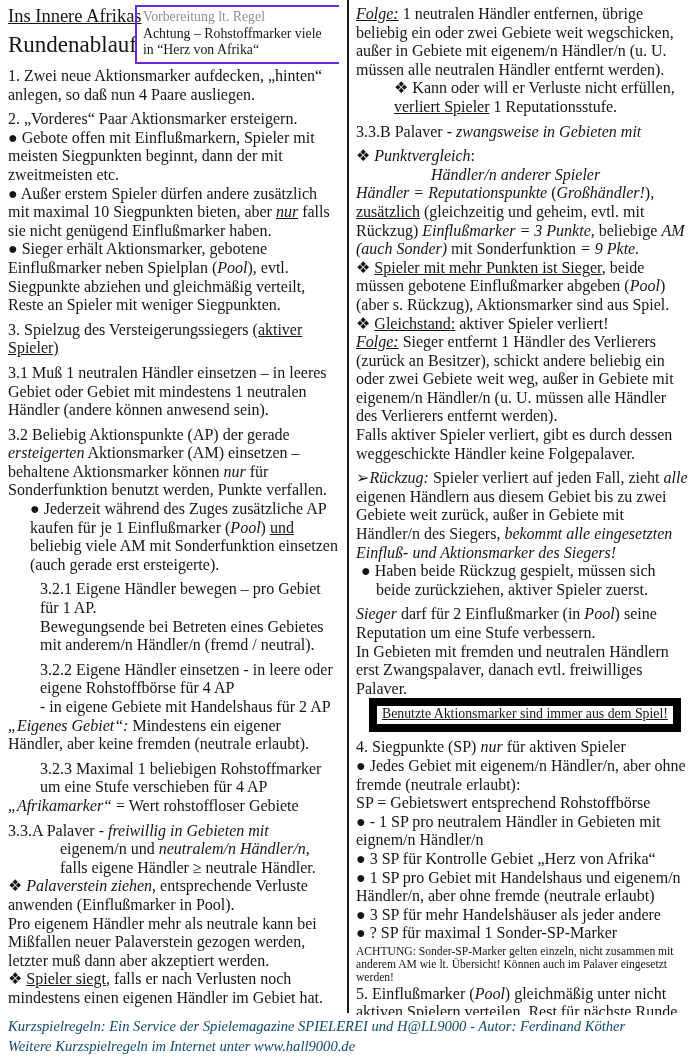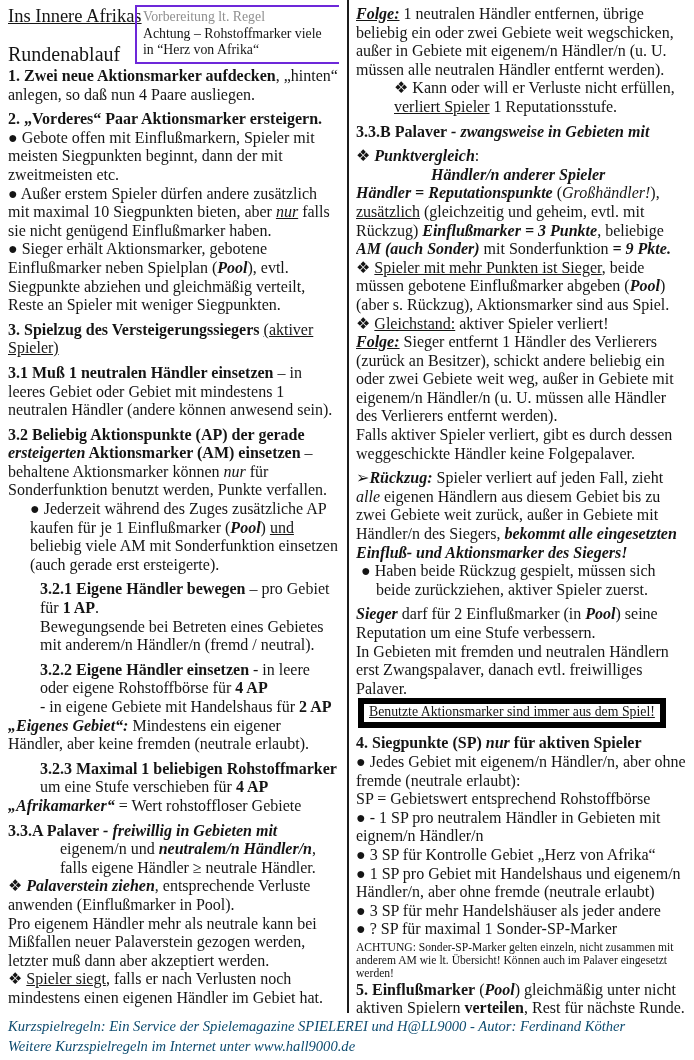--- a/index.html
+++ b/index.html
@@ -5,38 +5,38 @@
   html,body{margin:0;padding:0;background:#fff;}
   .page{position:relative;width:694px;height:1060px;background:#ffffff;overflow:hidden;
         font-family:"Liberation Serif", "DejaVu Serif", serif;color:#151515;font-size:16px;}
   .divider{position:absolute;left:347px;top:0;width:2px;height:1013px;background:#1c1c1c;}
   .col{position:absolute;top:0;overflow:hidden;}
   .col-left{left:0;width:331px;padding:4px 0 0 8px;height:1010px;}
   .col-right{left:356px;width:334px;padding:5px 0 0 0;height:1010px;}
 
   .header{position:relative;height:57px;}
   .title{font-size:18.5px;text-decoration:underline;line-height:24px;}
-  .subtitle{font-size:20px;line-height:24px;margin-top:14px;}
+  .subtitle{font-size:23px;line-height:24px;margin-top:5px;}
   .info-box{position:absolute;left:127px;top:1px;width:200px;border:2px solid #6d28d9;
             padding:2px 5px 3px 6px;font-size:13.8px;line-height:16.5px;}
   .info-box .gray{color:#8f8f8f;}
 
   .para{margin:0;line-height:18.6px;}
   .sec{margin-top:6px;}
   .small{font-size:11.6px;line-height:13.2px;font-weight:normal;margin-top:2px;}
   .ind-sm{padding-left:22px;}
   .ind-md{padding-left:32px;}
   .ind-lg{padding-left:52px;}
   .ind-xl{padding-left:75px;}
   .hang{padding-left:20px;text-indent:-15px;}
 
-  .r-b{font-weight:bold;}
+  .r-b{font-weight:normal;}
   .r-i{font-style:italic;}
   .r-u{text-decoration:underline;}
-  .inline-box{display:inline-block;border:6px solid #000000;padding:0 5px 2px 5px;margin-left:2px;
+  .inline-box{display:inline-block;border:8px solid #000000;padding:0 5px 2px 5px;margin-left:13px;
               font-size:13.8px;line-height:16px;white-space:nowrap;}
   .inline-box span{text-decoration:underline;}
 
   .footer{position:absolute;left:8px;top:1017px;width:680px;color:#0c4a6e;font-style:italic;
           font-size:14.6px;line-height:19.5px;}
 </style>
 </head>
 <body>
 
 <div class="page">

